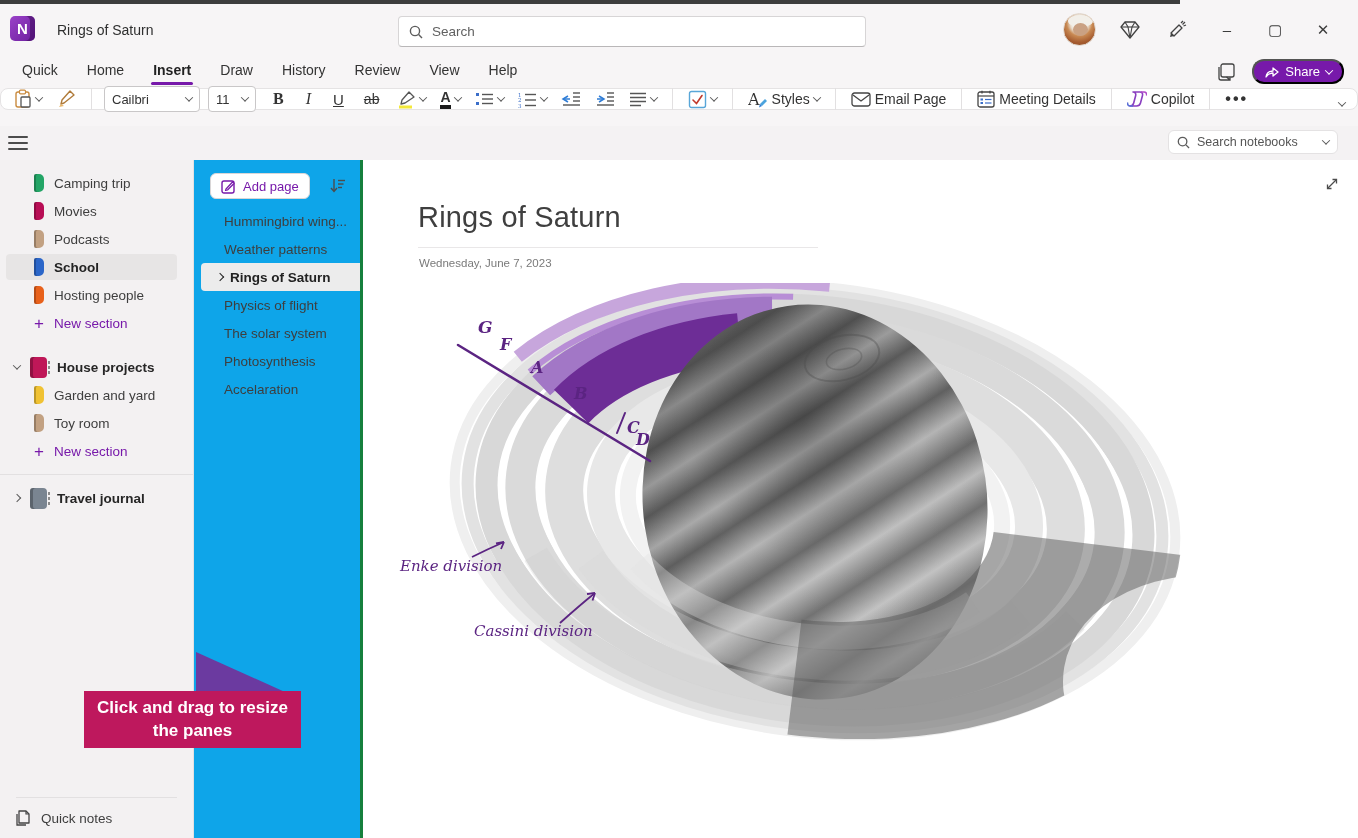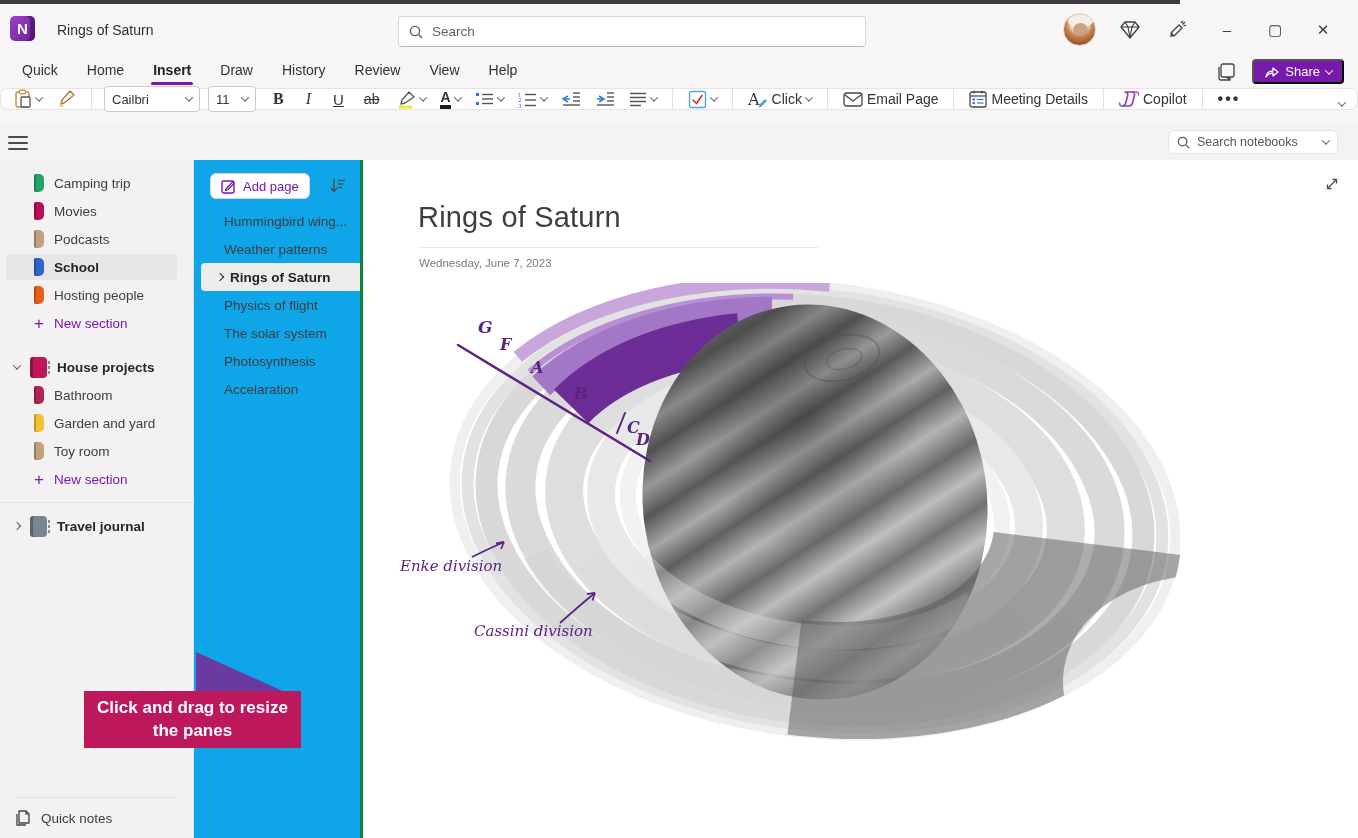--- a/index.html
+++ b/index.html
@@ -28,21 +28,21 @@
   .tb-ic { width:24px; height:24px; display:flex; align-items:center; justify-content:center; margin-right:24px; color:#424242; }
   .win-btn { width:26px; height:26px; display:flex; align-items:center; justify-content:center; margin-right:22px; color:#3c3c3c; font-size:15px; }
 
   
   .menubar { position:absolute; left:0; top:55px; width:1358px; height:33px; background:#f7f5f6; display:flex; align-items:center; }
   .menu-items { display:flex; align-items:center; padding-left:20px; gap:25px; }
   .menu-item { font-size:14px; color:#333; position:relative; padding:4px 2px 7px; cursor:default; }
   .menu-item.active { font-weight:bold; color:#222; }
   .menu-item.active::after { content:""; position:absolute; left:0; right:0; bottom:0; height:3px; border-radius:2px; background:#7719aa; }
   .menubar-right { position:absolute; right:14px; top:0; height:33px; display:flex; align-items:center; gap:16px; }
-  .share-btn { height:25px; background:#7719aa; border-radius:4px; color:#fff; font-size:13px;
+  .share-btn { height:25px; background:#7719aa; border-radius:12px; color:#fff; font-size:13px;
     display:flex; align-items:center; gap:6px; padding:0 10px; }
   .share-btn .chevron { border-color:#fff; }
 
   
   .ribbon { position:absolute; left:0; top:88px; width:1358px; height:22px; background:#fff;
     border:1px solid #e5e3e4; border-radius:8px; display:flex; align-items:center; padding:0 10px; gap:8px; }
   .rb { display:flex; align-items:center; gap:4px; color:#333; font-size:14px; padding:2px 3px; border-radius:4px; }
   .rb-sep { width:1px; height:22px; background:#e2e0e1; margin:0 4px; flex:0 0 auto; }
   .combo { height:26px; border:1px solid #c9c7c8; border-radius:4px; background:#fff; display:flex; align-items:center;
     justify-content:space-between; font-size:13px; color:#333; padding:0 7px; gap:8px; }
@@ -273,21 +273,21 @@
         </svg>
       <span class="chevron"></span>
     </div>
     <div class="rb-sep"></div>
     <div class="rb">
       <svg width="20" height="18" viewBox="0 0 20 18">
           <text x="0" y="15" font-size="16" fill="#333" font-family="sans-serif">A</text>
           <path d="M12 14 L17 9 L19 11 L14 16 Z" fill="#4ba3dd"></path>
           <path d="M12 14 L11 17.5 L14 16 Z" fill="#2e7cd6"></path>
         </svg>
-      <span>Click</span>
+      <span>Styles</span>
       <span class="chevron"></span>
     </div>
     <div class="rb-sep"></div>
     <div class="rb">
       <svg width="20" height="15" viewBox="0 0 20 15">
           <rect x="1" y="1" width="18" height="13" rx="2.5" fill="none" stroke="#444" stroke-width="1.3"></rect>
           <path d="M2 3 L10 9 L18 3" fill="none" stroke="#444" stroke-width="1.3"></path>
         </svg>
       <span>Email Page</span>
     </div>
@@ -362,24 +362,20 @@
         <span class="plus">+</span>
         <span class="purple-text">New section</span>
       </div>
 
       <div style="height:16px"></div>
 
       <div class="side-row">
         <span class="chevron" style="margin-left:2px"></span>
         <span class="nb-book" style="background: rgb(191, 23, 88);"></span>
         <span class="nb-head">House projects</span>
-      </div>
-      <div class="side-row">
-        <span class="tab-swatch" style="background: rgb(179, 36, 86);"></span>
-        <span>Bathroom</span>
       </div>
       <div class="side-row">
         <span class="tab-swatch" style="background: rgb(240, 194, 51);"></span>
         <span>Garden and yard</span>
       </div>
       <div class="side-row">
         <span class="tab-swatch" style="background: rgb(194, 161, 130);"></span>
         <span>Toy room</span>
       </div>
       <div class="side-row">

